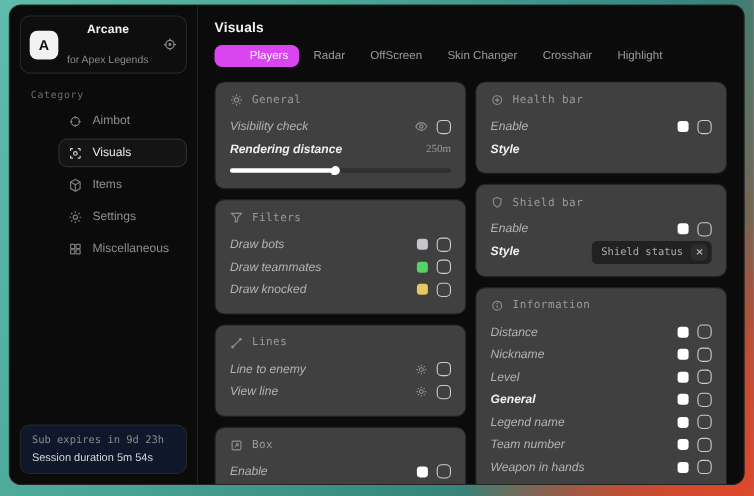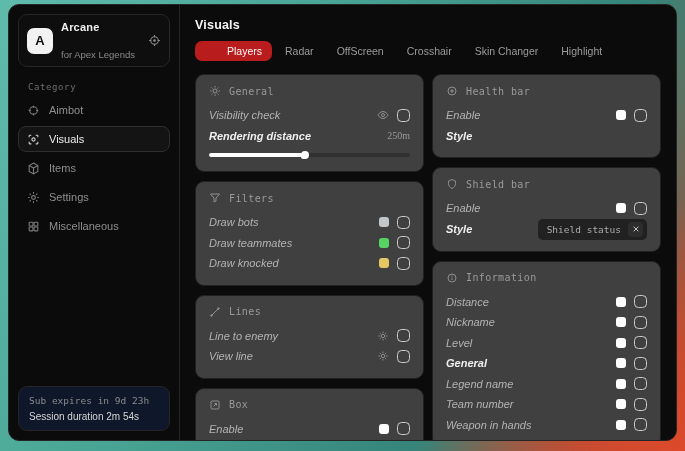--- a/index.html
+++ b/index.html
@@ -17,47 +17,47 @@
     display:flex; overflow:hidden;
   }
   
   .sidebar{ width:170px; flex:0 0 170px; display:flex; flex-direction:column; }
   .brand-card{
     margin:9px 9px 6px 9px; padding:6px 8px; border:1px solid #262626; border-radius:9px;
     display:flex; align-items:center; gap:8px; background:#0e0e0e;
   }
   .logo{ width:26px; height:26px; border-radius:7px; background:#f2f2f2; color:#101010;
     font-weight:bold; font-size:13px; display:flex; align-items:center; justify-content:center; }
-  .brand-name{ font-size:11px; font-weight:700; color:#f0f0f0; letter-spacing:.2px; }
+  .brand-name{ font-size:11px; font-weight:700; color:#f0f0f0; letter-spacing:.2px;margin-left:18px; }
   .brand-sub{ font-size:9.5px; color:#8a8a8a; margin-top:16px; }
   .brand-gear{ margin-left:auto; color:#8b8b8b; display:flex; }
   .category{ margin:9px 0 5px 19px; font-family:"DejaVu Sans Mono", monospace;
     font-size:9px; color:#6d6d6d; letter-spacing:.6px; }
-  .nav{ padding:0 9px; }
+  .nav{ padding:0 9px;margin-left:35px; }
   .nav-item{
     height:26px; margin-bottom:3px; border:1px solid transparent; border-radius:8px;
     display:flex; align-items:center; gap:9px; padding:0 8px;
     font-size:11px; color:#8f8f8f; cursor:pointer;
   }
   .nav-item .nicon{ display:flex; color:#7d7d7d; }
   .nav-item.selected{ border-color:#2e2e2e; background:#141414; color:#ebebeb; }
   .nav-item.selected .nicon{ color:#cfcfcf; }
   .side-footer{
     margin:auto 9px 9px 9px; border:1px solid #262626; border-radius:9px;
     padding:8px 10px; background:#0f172a;
   }
   .sf1{ font-family:"DejaVu Sans Mono", monospace; font-size:9.5px; color:#8a8a8a; }
   .sf2{ font-size:10px; color:#d6d6d6; margin-top:5px; }
   
   .main{ flex:1; border-left:1px solid #222222; padding:13px 15px 0 15px; overflow:hidden;
     display:flex; flex-direction:column; }
   .page-title{ font-size:12.5px; font-weight:700; color:#f3f3f3; letter-spacing:.2px; }
   .tabs{ display:flex; align-items:center; gap:3px; margin-top:9px; }
   .tab{ padding:4px 10px; border-radius:7px; font-size:10.5px; color:#9c9c9c; cursor:pointer; white-space:nowrap; }
-  .tab.selected{ background:#b91c1c; color:#fafafa;padding-left:32px; }
+  .tab.selected{ background:#d946ef; color:#fafafa;padding-left:32px; }
   .columns{ display:flex; gap:8px; margin-top:13px; align-items:flex-start; }
   .col{ flex:1; display:flex; flex-direction:column; gap:9px; min-width:0; }
   .panel{ background:#404040; border:1px solid #202020; border-radius:9px; padding:10px 13px 11px 13px; }
   .phead{ display:flex; align-items:center; gap:8px; margin-bottom:8px;
     font-family:"DejaVu Sans Mono", monospace; font-size:10px; color:#9a9a9a; letter-spacing:.4px; }
   .phead .picon{ display:flex; color:#8f8f8f; }
   .row{ display:flex; align-items:center; min-height:20.5px; }
   .rlabel{ font-size:11px; color:#b3b3b3;font-style:italic; }
   .rlabel.emph{ color:#efefef; font-weight:600; }
   .rctrl{ margin-left:auto; display:flex; align-items:center; gap:8px; }
@@ -154,33 +154,33 @@
               <rect x="4" y="13" width="7" height="7" rx="1"></rect>
               <rect x="13" y="13" width="7" height="7" rx="1"></rect>
             </svg>
         </span>
         <span>Miscellaneous</span>
       </div>
     </nav>
 
     <div class="side-footer">
       <div class="sf1">Sub expires in 9d 23h</div>
-      <div class="sf2">Session duration 2m 54s</div>
+      <div class="sf2">Session duration 5m 54s</div>
     </div>
   </aside>
 
   <main class="main">
     <div class="page-title">Visuals</div>
 
     <div class="tabs">
       <div class="tab selected">Players</div>
       <div class="tab">Radar</div>
       <div class="tab">OffScreen</div>
+      <div class="tab">Skin Changer</div>
       <div class="tab">Crosshair</div>
-      <div class="tab">Skin Changer</div>
       <div class="tab">Highlight</div>
     </div>
 
     <div class="columns">
 
       <div class="col">
 
         <div class="panel">
           <div class="phead">
             <span class="picon">

